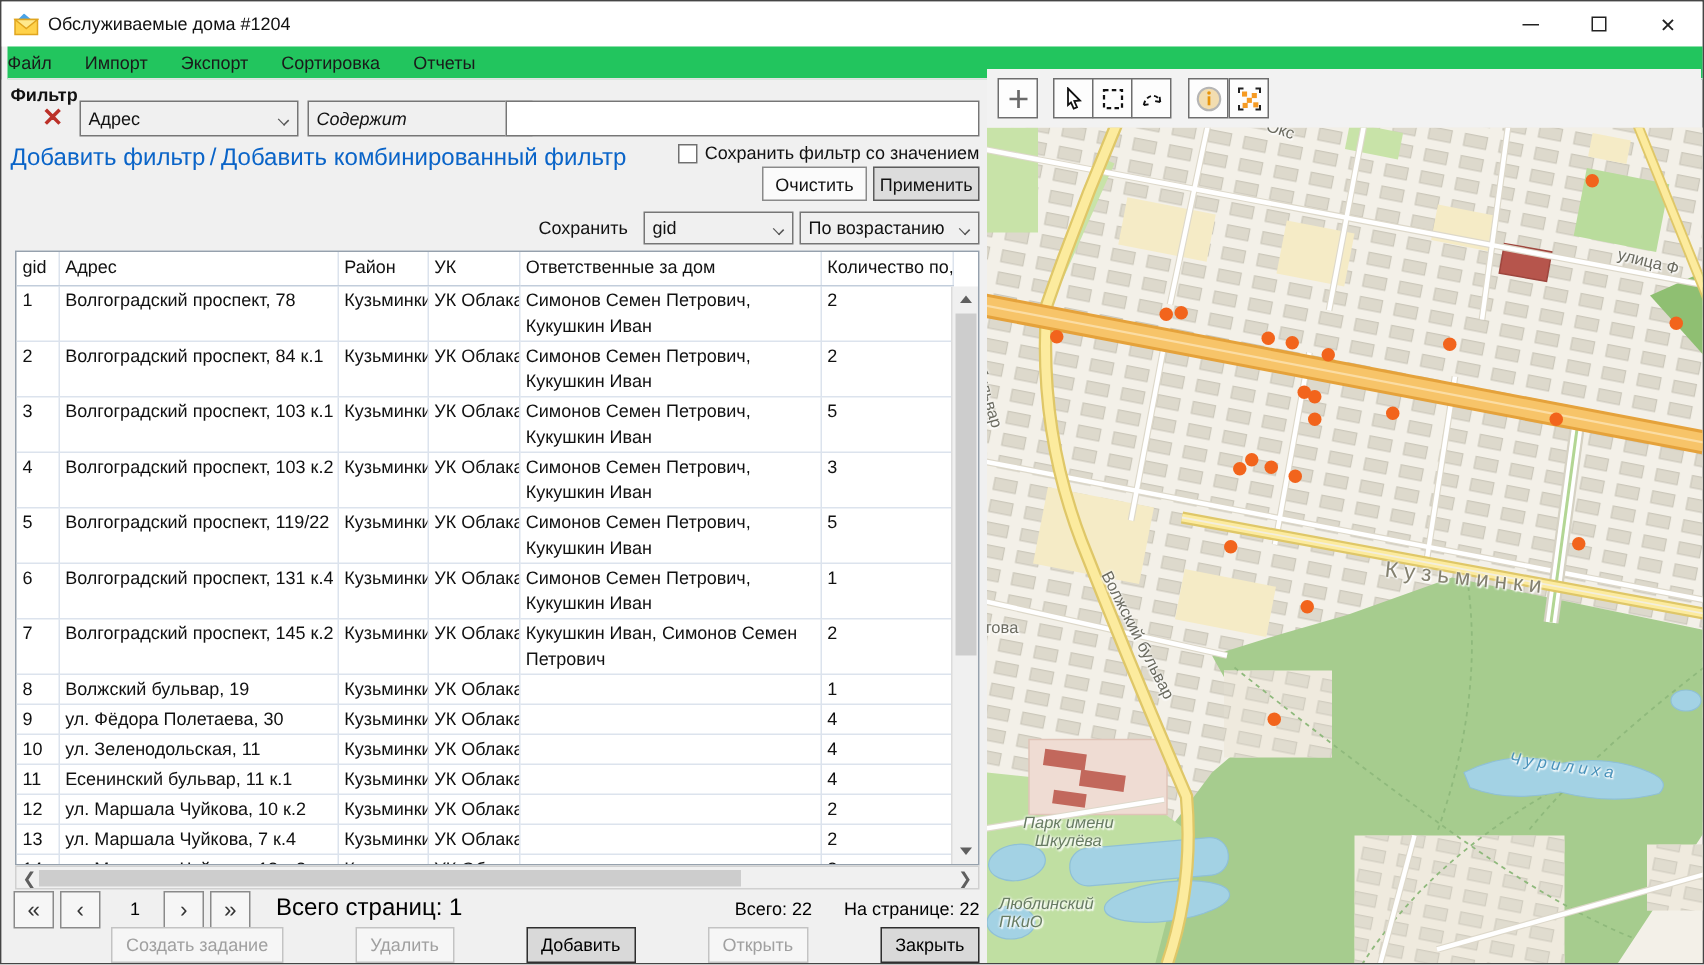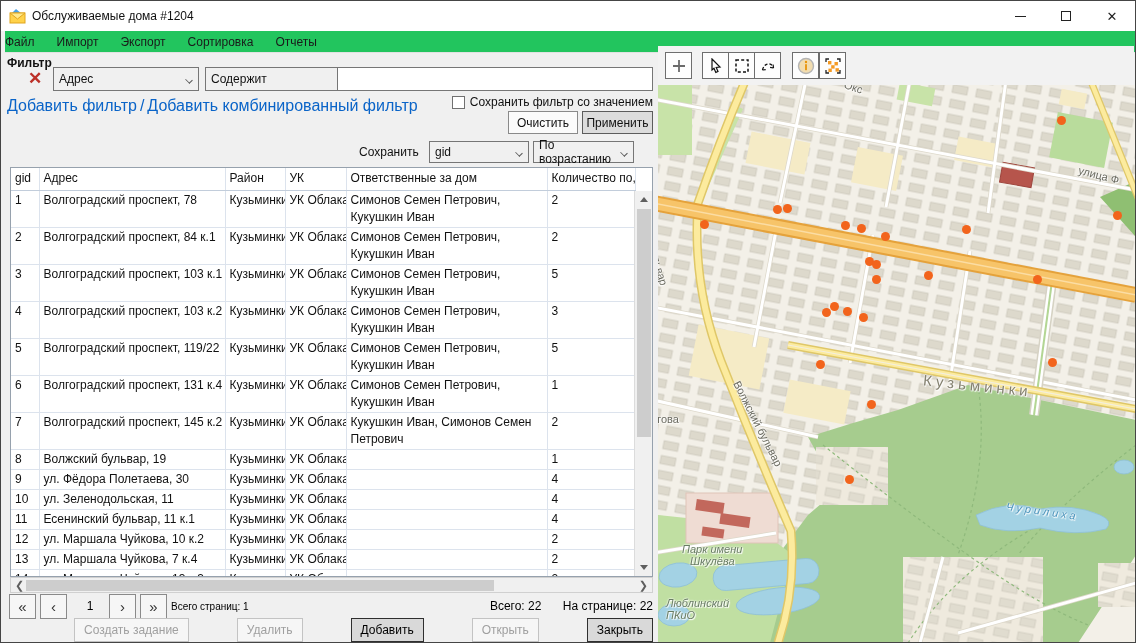--- a/index.html
+++ b/index.html
@@ -61,21 +61,21 @@
   .vthumb { position:absolute; left:2px; width:14px; background:#cdcdcd; }
   .sarrow { position:absolute; width:0; height:0; }
   .hscroll { position:absolute; left:9px; top:524px; width:643px; height:16px; background:#f0f0f0; border:1px solid #d0d0d0; }
   .hthumb { position:absolute; top:2px; height:11px; background:#cdcdcd; }
   .arr { color:#5f5f5f; font-size:11px; position:absolute; top:1px; }
 
   
   .pag { position:absolute; left:8px; top:540px; height:26px; display:flex; align-items:center; }
   .pag-btn { width:27px; height:25px; border:1px solid #8a8a8a; background:#f6f6f6; display:flex; align-items:center; justify-content:center; font-size:15px; color:#333; margin-right:4px; }
   .page-num { width:38px; text-align:center; font-size:12px; }
-  .pag-total { font-size:10px; margin-left:0; }
+  .pag-total { font-size:16px; margin-left:13px; }
   .counters { position:absolute; right:5px; top:546px; font-size:12px; }
   .counters span { margin-left:18px; }
 
   
   .actions { position:absolute; right:5px; top:565px; display:flex;gap:44px; }
   .abtn { height:24px; padding:0 9px; margin-left:4px; border:1px solid #c3c3c3; background:#f6f6f6; font-size:12px; color:#a0a0a0; display:flex; align-items:center; }
   .abtn.enabled { background:#d9d9d9; border-color:#2f2f2f; color:#000; }
 
   
   .right-panel { position:absolute; left:657px; top:45px; right:1px; bottom:1px; background:#f0f0f0; }
@@ -122,21 +122,21 @@
 
   <div class="left-panel">
 
     <span class="lbl bold filter-label">Фильтр</span>
     <span class="remove-x">✕</span>
 
     <div class="combo" style="left:52px; top:14px; width:146px;">
       <span>Адрес</span>
       <span class="chev"></span>
     </div>
-    <div class="combo" style="left:204px; top:14px; width:150px;">
+    <div class="combo" style="left:204px; top:14px; width:150px;font-style:italic;">
       <span>Содержит</span>
       <span class="chev"></span>
     </div>
     <input class="txt-input" style="left: 336px; top: 14px; width: 316px;" value="">
 
     <div class="links-row">
       <a href="#">Добавить фильтр</a><span class="sep">/</span><a href="#">Добавить комбинированный фильтр</a>
     </div>
 
     <div class="chk-row">
@@ -145,21 +145,21 @@
     </div>
 
     <div class="btn btn-clear">Очистить</div>
     <div class="btn btn-apply">Применить</div>
 
     <span class="lbl sort-label">Сохранить</span>
     <div class="combo combo-sm" style="left:428px; top:88px; width:100px;">
       <span>gid</span>
       <span class="chev"></span>
     </div>
-    <div class="combo combo-sm" style="left:532px; top:88px; width:101px;">
+    <div class="combo combo-sm" style="left:532px; top:88px; width:120px;">
       <span>По возрастанию</span>
       <span class="chev"></span>
     </div>
 
     <div class="table-wrap">
       <table>
         <colgroup>
           <col style="width:28px">
             <col style="width:186px">
             <col style="width:60px">

